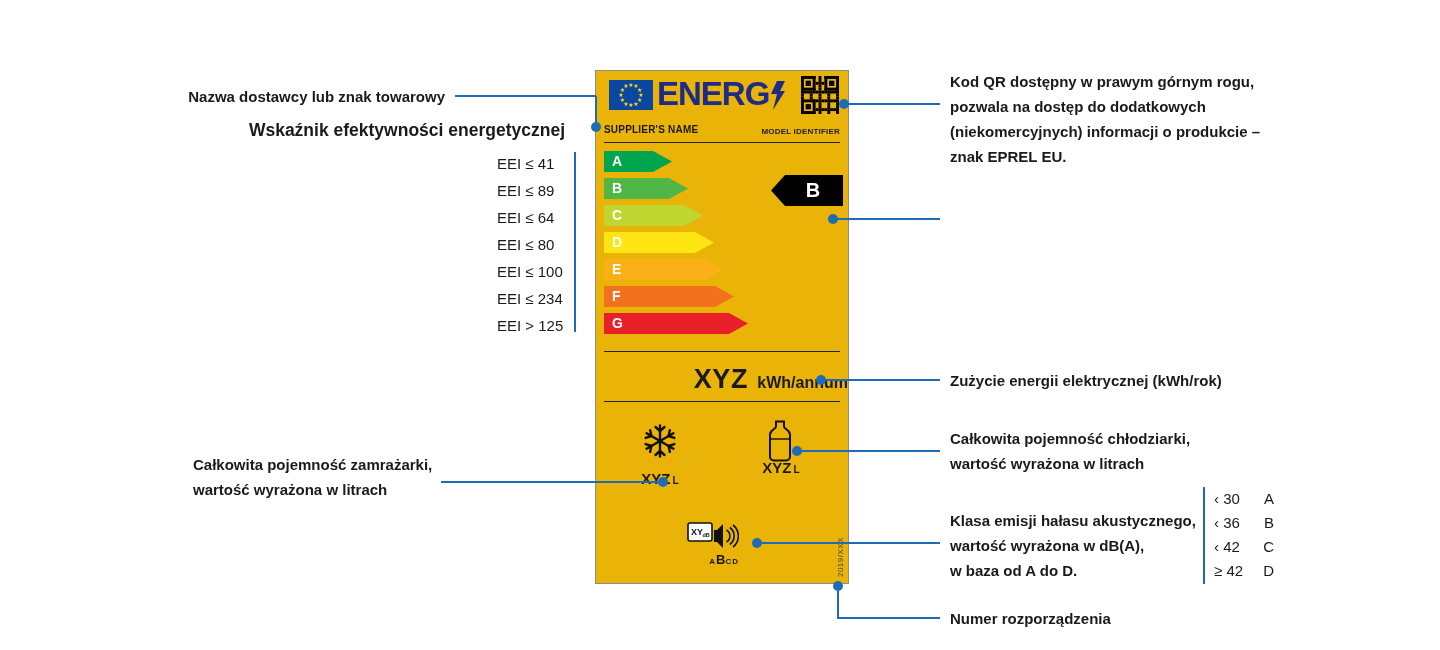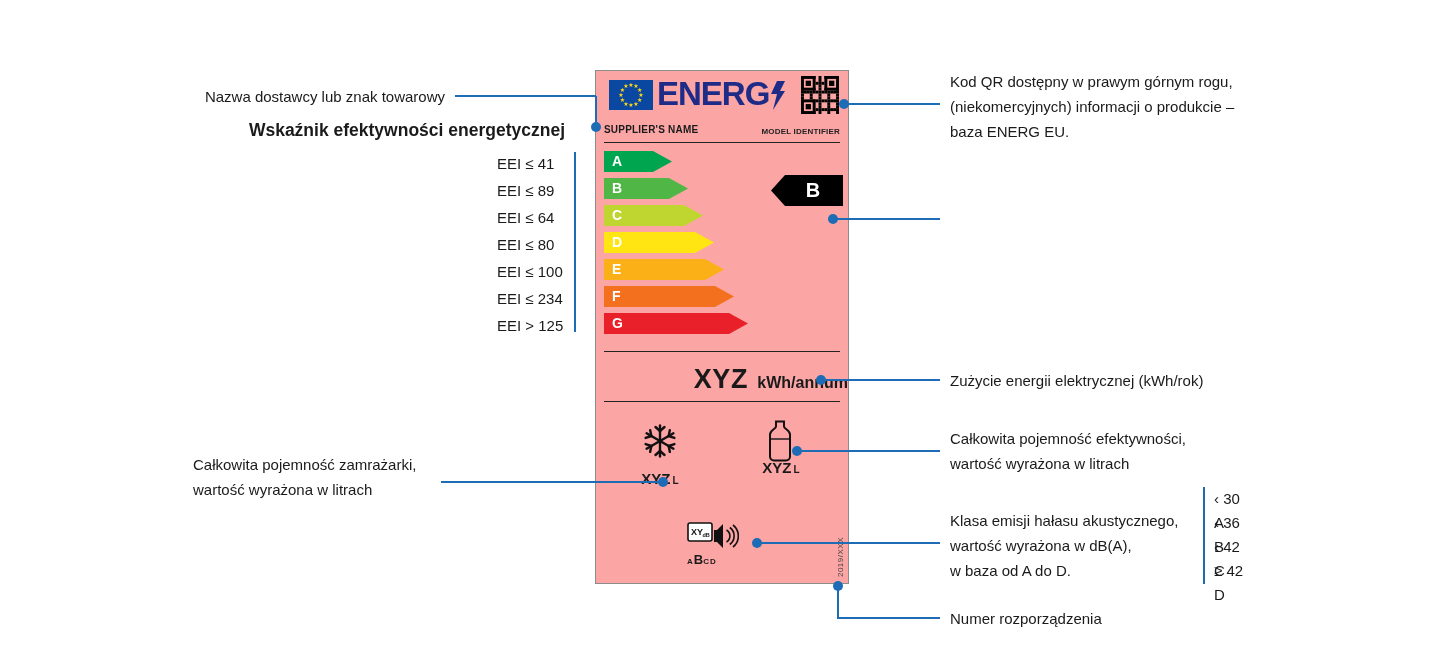--- a/index.html
+++ b/index.html
@@ -1,56 +1,56 @@
 <!DOCTYPE html>
 <html style="--blue: #1e6cb5; --energ: #1e2b87;"><head>
 <meta charset="utf-8">
 <style>
   html,body{margin:0;padding:0;background:#fff;}
   body{font-family:"Liberation Sans","DejaVu Sans",sans-serif;color:#1a1a1a;}
   #canvas{position:relative;width:1440px;height:650px;background:#fff;overflow:hidden;}
-  .note{position:absolute;font-size:15px;font-weight:400;line-height:25px;white-space:nowrap;color:#1a1a1a;}
+  .note{position:absolute;font-size:15px;font-weight:700;line-height:25px;white-space:nowrap;color:#1a1a1a;}
   .right-align{text-align:right;}
   .hline{position:absolute;height:2px;background:var(--blue,#1e6cb5);z-index:20;}
   .vline{position:absolute;width:2px;background:var(--blue,#1e6cb5);z-index:20;}
   .dot{position:absolute;width:10px;height:10px;border-radius:50%;background:var(--blue,#1e6cb5);z-index:21;}
   
-  #card{position:absolute;left:595px;top:70px;width:252px;height:512px;background:#fca5a5;border:1px solid #8c8c8c;z-index:5;}
+  #card{position:absolute;left:595px;top:70px;width:252px;height:512px;background:#eab308;border:1px solid #8c8c8c;z-index:5;}
   #flag{position:absolute;left:13px;top:9px;width:44px;height:30px;}
   #logo{position:absolute;left:61px;top:4px;display:flex;align-items:flex-start;}
   #logo .energ{font-size:33px;font-weight:700;letter-spacing:-1px;color:var(--energ,#1e2b87);line-height:38px;}
   #logo svg{margin-left:2px;margin-top:6px;}
   #qr{position:absolute;left:205px;top:5px;width:38px;height:38px;}
   .supplier{position:absolute;left:8px;top:53px;font-size:10px;font-weight:700;letter-spacing:.2px;}
   .model{position:absolute;right:8px;top:56px;font-size:8px;font-weight:600;letter-spacing:.2px;color:#222;}
   .rule{position:absolute;left:8px;right:8px;height:1px;background:#222;}
   #bars{position:absolute;left:8px;top:80px;}
   .bar-row{height:27px;}
   .bar{height:21px;color:#fff;font-weight:700;font-size:14px;line-height:21px;padding-left:8px;}
   #class-arrow{position:absolute;right:5px;top:104px;width:60px;height:31px;background:#000;color:#fff;
      clip-path:polygon(0 50%,14px 0,100% 0,100% 100%,14px 100%);
      font-size:20px;font-weight:700;line-height:31px;text-align:center;padding-left:12px;}
   #energy-line{position:absolute;left:0;right:0;top:293px;text-align:right;white-space:nowrap;}
   #energy-line .val{font-size:27px;font-weight:800;letter-spacing:.5px;}
   #energy-line .unit{font-size:16px;font-weight:600;margin-left:5px;}
   .cap-label{position:absolute;width:80px;text-align:center;white-space:nowrap;}
   .cap-label .val{font-size:15px;font-weight:800;}
   .cap-label .unit{font-size:10px;font-weight:600;margin-left:2px;}
-  #noise-letters{position:absolute;left:91px;top:480px;width:52px;text-align:left;line-height:15px;}
+  #noise-letters{position:absolute;left:91px;top:480px;width:52px;text-align:right;line-height:15px;}
   #noise-letters .sm{font-size:8px;font-weight:700;letter-spacing:1px;}
   #noise-letters .big{font-size:13px;font-weight:800;}
   #reg-vert{position:absolute;right:3px;bottom:6px;writing-mode:vertical-rl;transform:rotate(180deg);font-size:8px;color:#444;letter-spacing:.5px;}
   .icon-abs{position:absolute;}
   
   #eei-head{position:absolute;left:150px;top:118px;width:415px;text-align:right;font-size:17.5px;font-weight:700;line-height:25px;white-space:nowrap;}
   #eei-list{position:absolute;left:497px;top:150px;}
   .eei-row{height:27px;line-height:27px;font-size:15px;font-weight:500;}
   
   #noise-table{position:absolute;left:1214px;top:487px;width:60px;}
-  .nt-row{display:flex;justify-content:space-between;height:24px;line-height:24px;font-size:15px;font-weight:500;flex-direction:column;}
+  .nt-row{display:flex;justify-content:space-between;height:24px;line-height:24px;font-size:15px;font-weight:500;}
 </style>
 </head>
 <body>
 
 <div id="canvas">
 
   <div class="note right-align" style="left:150px;top:84px;width:295px">Nazwa dostawcy lub znak towarowy</div>
   <div id="eei-head">Wskaźnik efektywności energetycznej</div>
   <div id="eei-list">
       <div class="eei-row">EEI ≤ 41</div>
@@ -62,26 +62,27 @@
       <div class="eei-row">EEI &gt; 125</div>
     </div>
   <div class="vline" style="left:574px;top:152px;height:180px"></div>
   <div class="note" style="left:193px;top:452px">
     <div>Całkowita pojemność zamrażarki,</div>
     <div>wartość wyrażona w litrach</div>
   </div>
 
   <div class="note" style="left:950px;top:69px">
     <div>Kod QR dostępny w prawym górnym rogu,</div>
+    <div>pozwala na dostęp do dodatkowych</div>
     <div>(niekomercyjnych) informacji o produkcie –</div>
-    <div>baza ENERG EU.</div>
+    <div>znak EPREL EU.</div>
   </div>
   <div class="note" style="left:950px;top:368px">Zużycie energii elektrycznej (kWh/rok)</div>
   <div class="note" style="left:950px;top:426px">
-    <div>Całkowita pojemność efektywności,</div>
+    <div>Całkowita pojemność chłodziarki,</div>
     <div>wartość wyrażona w litrach</div>
   </div>
   <div class="note" style="left:950px;top:508px">
     <div>Klasa emisji hałasu akustycznego,</div>
     <div>wartość wyrażona w dB(A),</div>
     <div>w baza od A do D.</div>
   </div>
   <div class="vline" style="left:1203px;top:487px;height:97px"></div>
   <div id="noise-table">
       <div class="nt-row">

